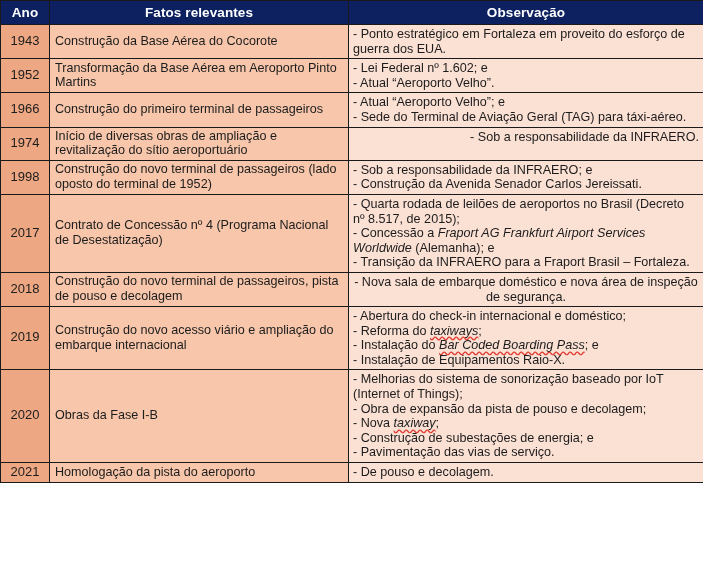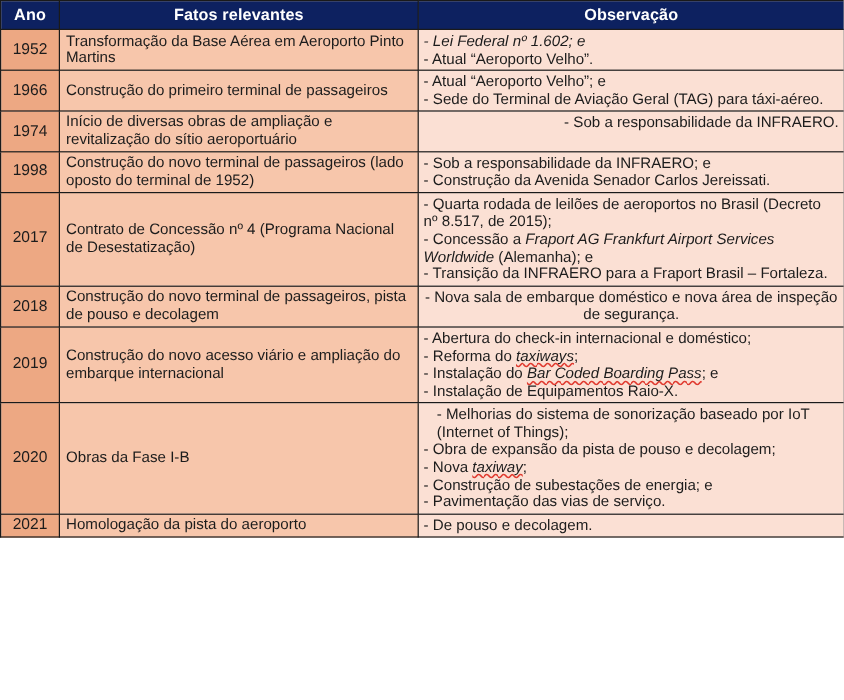--- a/index.html
+++ b/index.html
@@ -91,24 +91,31 @@
   </colgroup>
   <thead>
     <tr>
       <th>Ano</th>
       <th>Fatos relevantes</th>
       <th>Observação</th>
     </tr>
   </thead>
   <tbody>
       <tr>
+        <td class="ano">1943</td>
+        <td class="fatos">Construção da Base Aérea do Cocorote</td>
+        <td class="obs">
+          <span class="line" style="display: block;">- Ponto estratégico em Fortaleza em proveito do esforço de guerra dos EUA.</span>
+        </td>
+      </tr>
+      <tr>
         <td class="ano">1952</td>
         <td class="fatos">Transformação da Base Aérea em Aeroporto Pinto Martins</td>
         <td class="obs">
-          <span class="line" style="display: block; font-style: italic;">- Lei Federal nº 1.602; e</span>
+          <span class="line" style="display: block;">- Lei Federal nº 1.602; e</span>
           <span class="line" style="display: block;">- Atual “Aeroporto Velho”.</span>
         </td>
       </tr>
       <tr>
         <td class="ano">1966</td>
         <td class="fatos">Construção do primeiro terminal de passageiros</td>
         <td class="obs">
           <span class="line" style="display: block;">- Atual “Aeroporto Velho”; e</span>
           <span class="line" style="display: block;">- Sede do Terminal de Aviação Geral (TAG) para táxi-aéreo.</span>
         </td>
@@ -151,21 +158,21 @@
           <span class="line" style="display: block;">- Abertura do check-in internacional e doméstico;</span>
           <span class="line" style="display: block;">- Reforma do <span class="sq">taxiways</span>;</span>
           <span class="line" style="display: block;">- Instalação do <span class="sq">Bar Coded Boarding Pass</span>; e</span>
           <span class="line" style="display: block;">- Instalação de Equipamentos Raio-X.</span>
         </td>
       </tr>
       <tr>
         <td class="ano">2020</td>
         <td class="fatos">Obras da Fase I-B</td>
         <td class="obs">
-          <span class="line" style="display: block; margin-left: 11px;">- Melhorias do sistema de sonorização baseado por IoT (Internet of Things);</span>
+          <span class="line" style="display: block;">- Melhorias do sistema de sonorização baseado por IoT (Internet of Things);</span>
           <span class="line" style="display: block;">- Obra de expansão da pista de pouso e decolagem;</span>
           <span class="line" style="display: block;">- Nova <span class="sq">taxiway</span>;</span>
           <span class="line" style="display: block;">- Construção de subestações de energia; e</span>
           <span class="line" style="display: block;">- Pavimentação das vias de serviço.</span>
         </td>
       </tr>
       <tr>
         <td class="ano">2021</td>
         <td class="fatos">Homologação da pista do aeroporto</td>
         <td class="obs">

